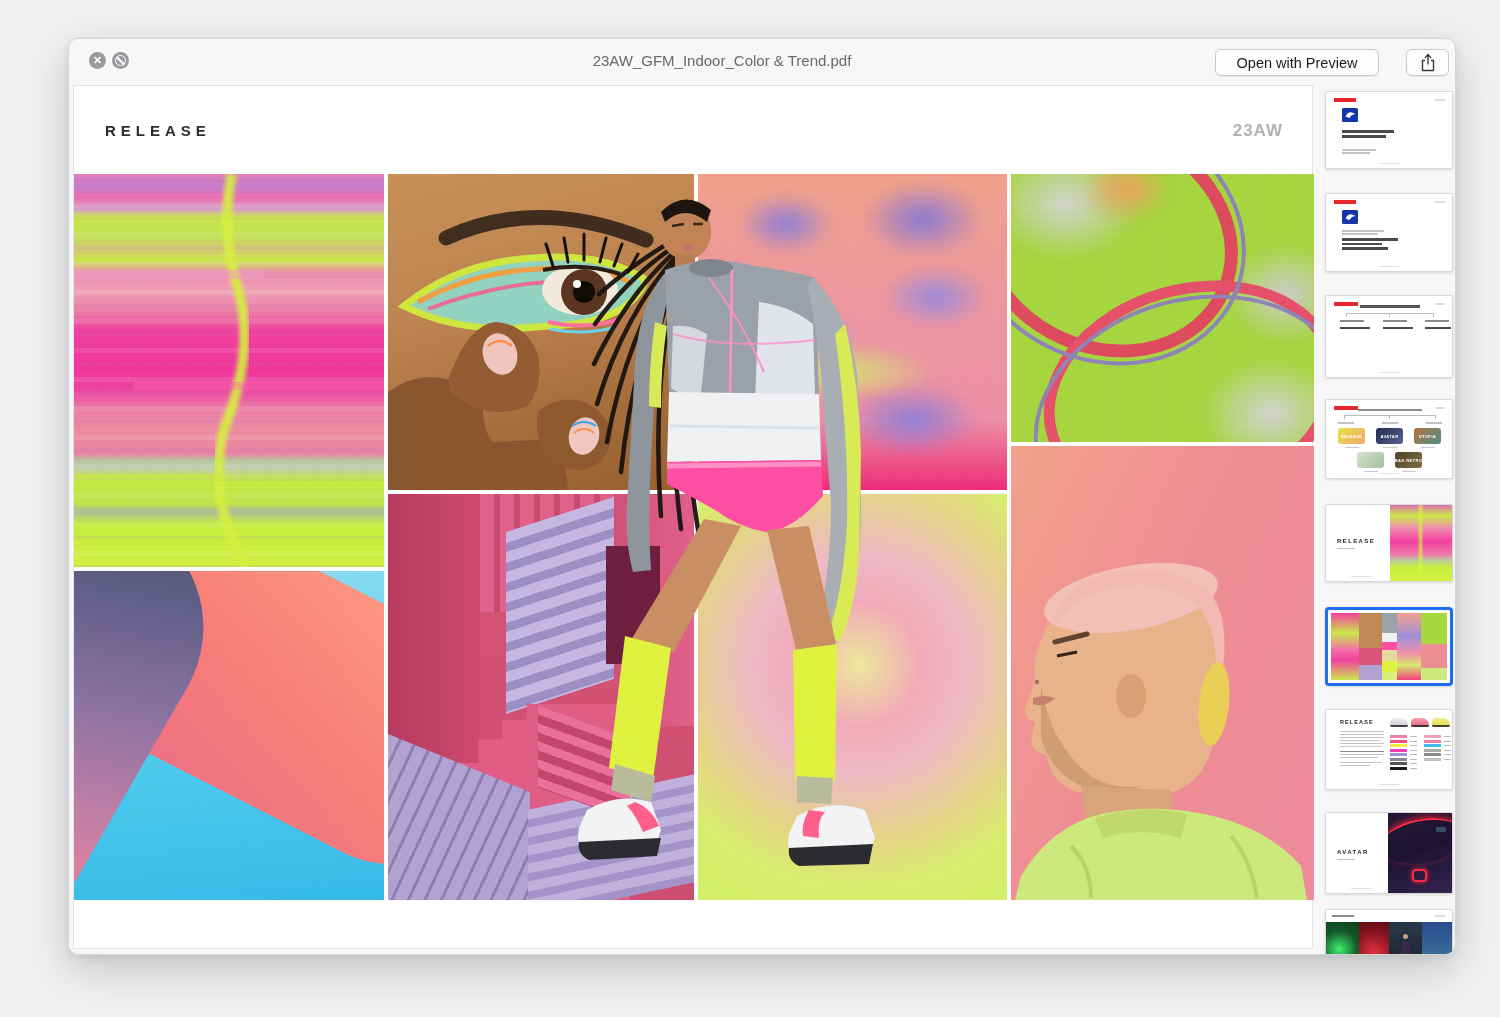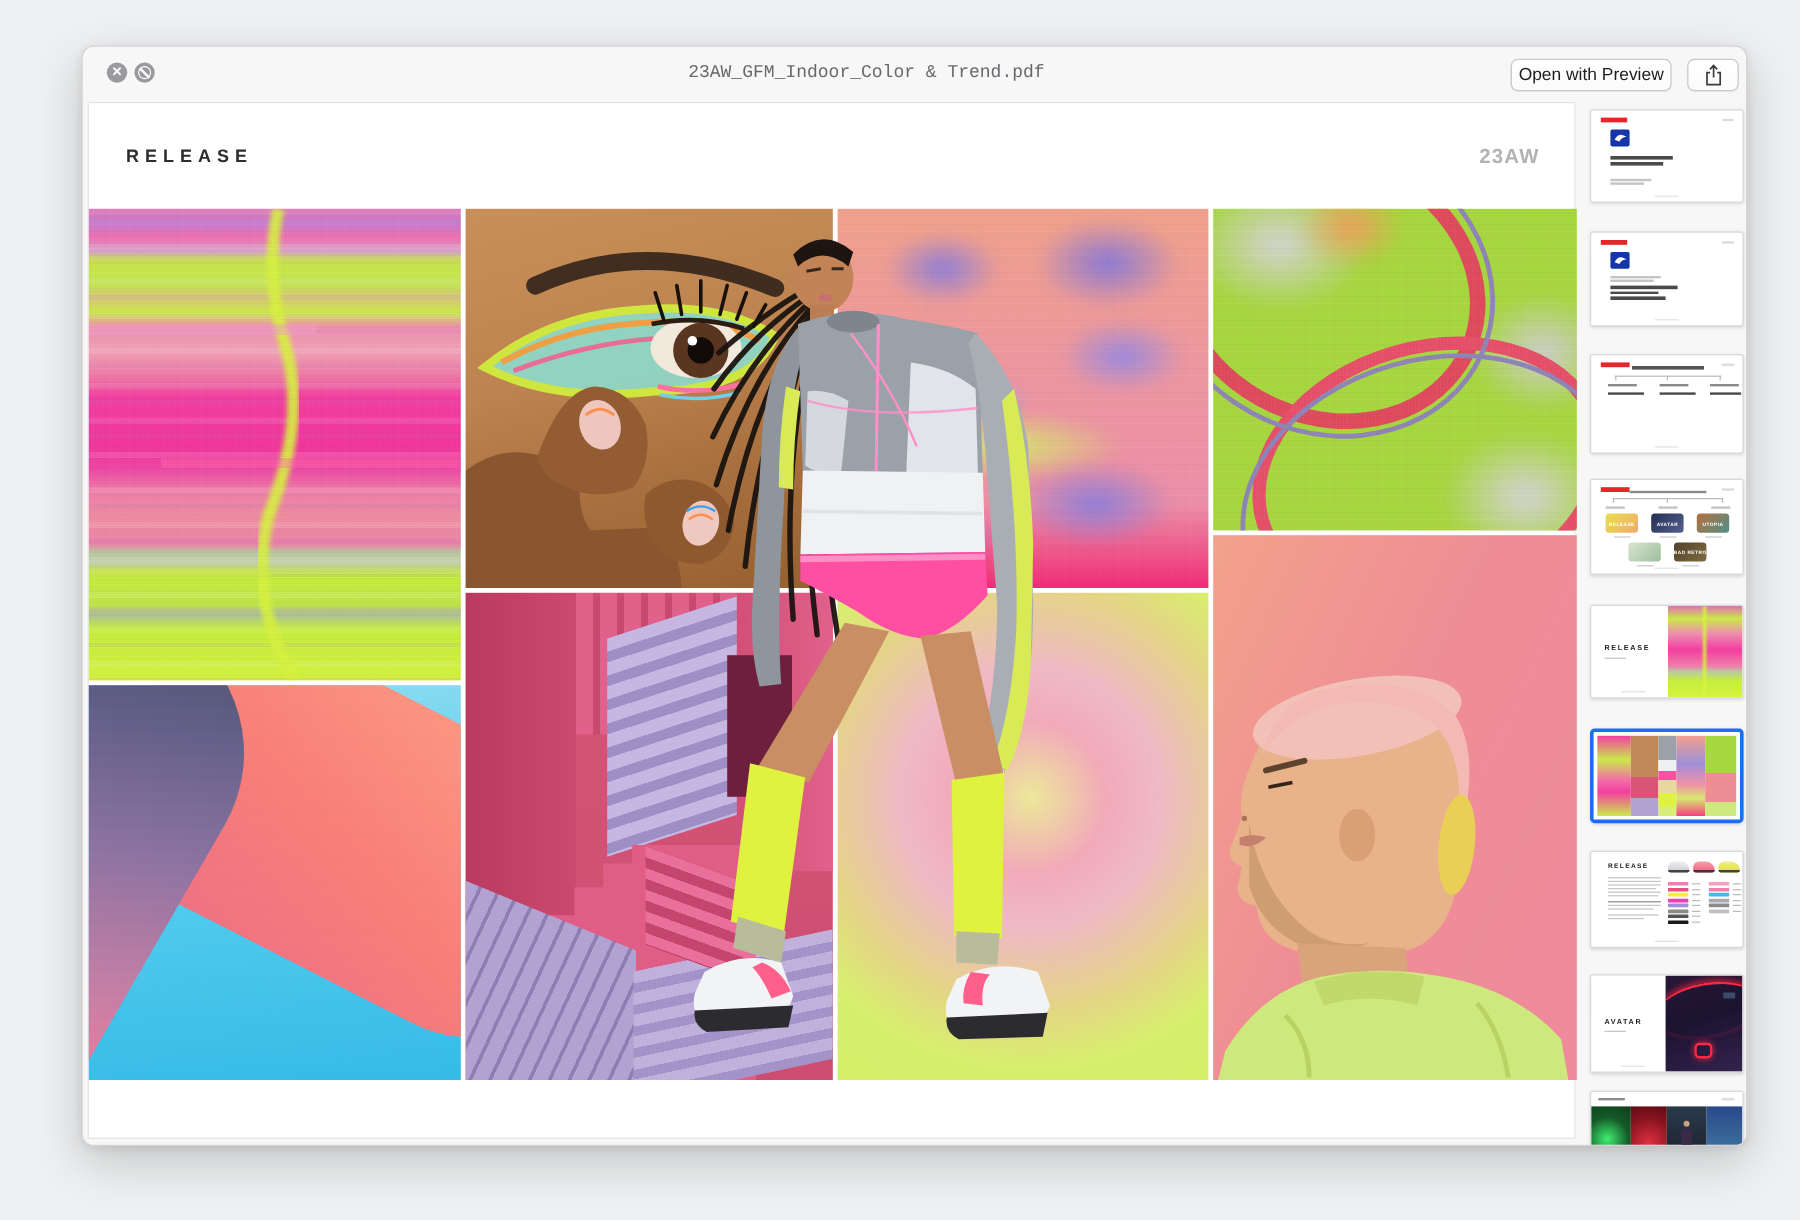--- a/index.html
+++ b/index.html
@@ -14,27 +14,27 @@
   .winbtn { position:absolute; top:13px; width:17px; height:17px; border-radius:50%;
     background:#9a9a9e; cursor:pointer; }
   .winbtn.close { left:20px; color:#fff; font-size:11px; font-weight:bold;
     display:flex; align-items:center; justify-content:center; line-height:1; }
   .winbtn.block { left:43px; }
   .winbtn.block::before { content:''; position:absolute; inset:3px; border:1.7px solid #fff; border-radius:50%; }
   .winbtn.block::after { content:''; position:absolute; left:2.8px; top:7.6px; width:11.4px; height:1.8px;
     background:#fff; transform:rotate(45deg); }
 
   .win-title { position:absolute; left:200px; right:280px; top:13px; height:18px;
-    text-align:center; font-size:15px; color:#68686d; white-space:nowrap;font-family:Liberation Mono, monospace; }
+    text-align:center; font-size:15px; color:#68686d; white-space:nowrap; }
 
   .btn { position:absolute; top:10px; height:27px; background:linear-gradient(#ffffff,#fbfbfb);
     border:1px solid #c8c8cb; border-radius:6px; color:#1d1d1f; font-size:14.5px;
     display:flex; align-items:center; justify-content:center; cursor:pointer;
     box-shadow:0 .5px 1px rgba(0,0,0,.06); }
-  .btn-open { right:62px; width:134px; }
+  .btn-open { right:76px; width:164px; }
   .btn-share { right:6px; width:43px; }
 
   
   .page { position:absolute; left:4px; top:46px; width:1240px; height:864px;
     background:#ffffff; border:1px solid #e3e3e4; }
   .brand { position:absolute; left:31px; top:36px; font-size:15px; font-weight:bold;
     letter-spacing:5px; color:#2d2d2f; }
   .season { position:absolute; right:29px; top:35px; font-size:17px; font-weight:bold;
     letter-spacing:1px; color:#b3b3b5; }
   .footer-note { position:absolute; left:0; right:0; top:829px; text-align:center;

